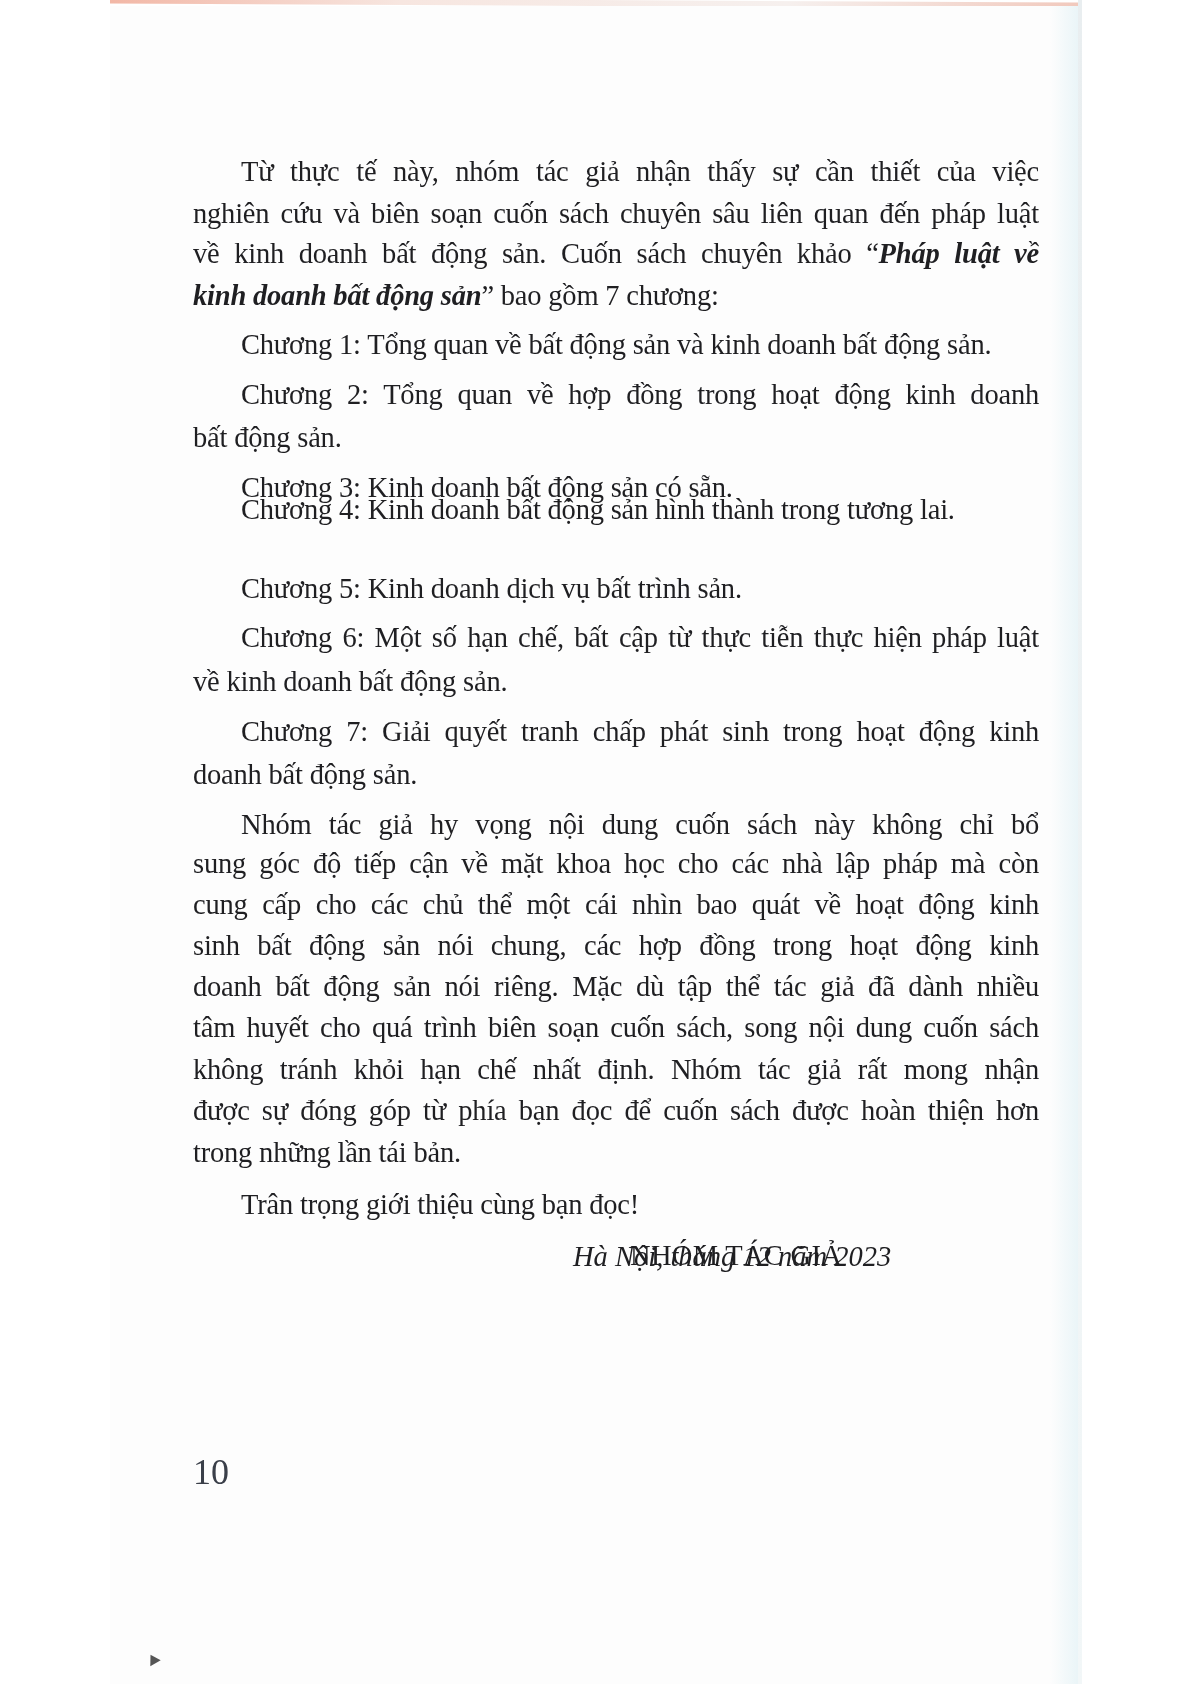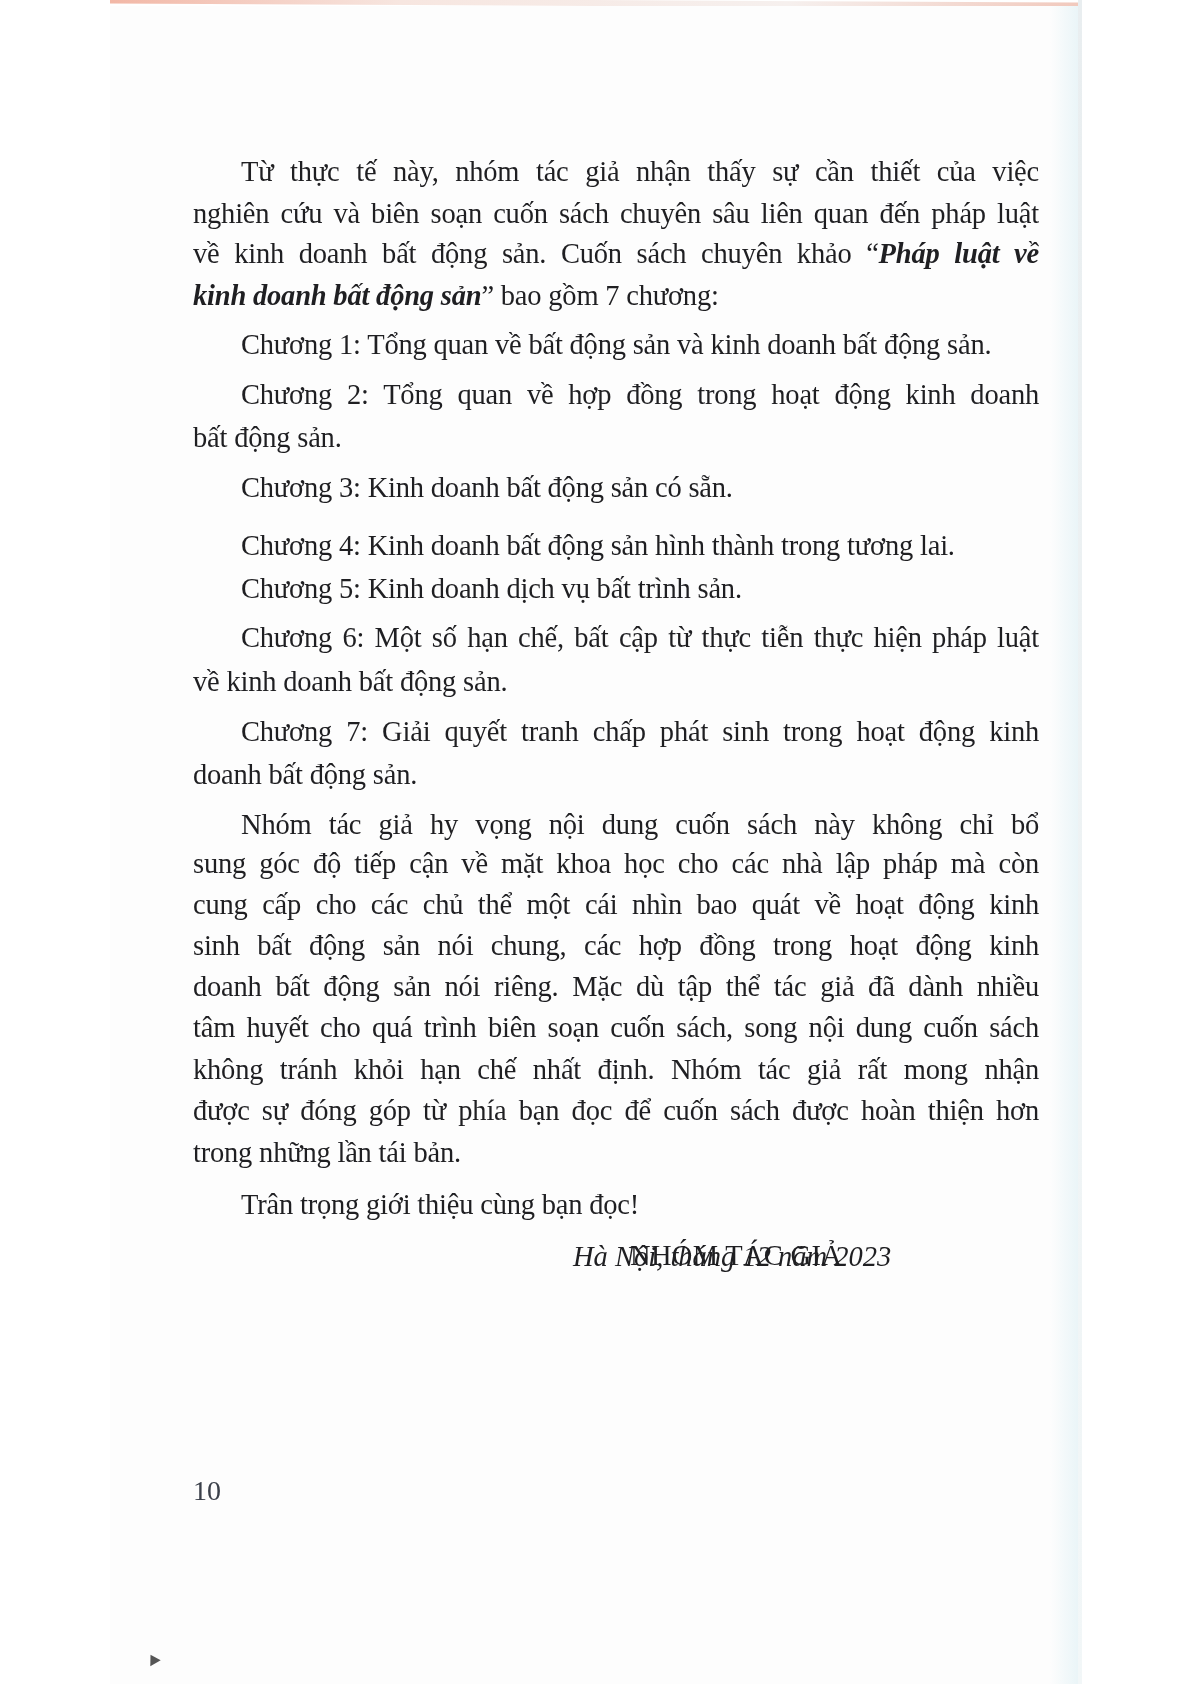--- a/index.html
+++ b/index.html
@@ -30,21 +30,21 @@
     position: absolute; left: 193px; width: 846px;
     font-size: 28.5px; line-height: 36px; white-space: nowrap;
     letter-spacing: -0.2px;
     font-family: Liberation Serif, serif;
   }
   .just { text-align: justify; text-align-last: justify; }
   .ind { left: 241px; width: 798px; }
   .bi { font-weight: bold; font-style: italic; }
   .it { font-style: italic; }
   .sig { position: absolute; font-size: 28.5px; line-height: 36px; white-space: nowrap; }
-  .pgnum { position: absolute; left: 193px; top: 1451px; font-size: 28px; color: #3a3f49; margin-top: 24px; }
+  .pgnum { position: absolute; left: 193px; top: 1451px; font-size: 36px; color: #3a3f49; }
   .corner-mark {
     position: absolute; left: 147px; top: 1654px; width: 0; height: 0;
     border-left: 6px solid transparent; border-right: 6px solid transparent;
     border-bottom: 10px solid #555;
     transform: rotate(-30deg);
   }
 </style>
 </head>
 <body>
 
@@ -58,21 +58,21 @@
 <div class="line just" style="top:236px"><span>về kinh doanh bất động sản. Cuốn sách chuyên khảo “</span><span class="bi">Pháp luật về</span></div>
 <div class="line" style="top:278px"><span class="bi">kinh doanh bất động sản</span><span>” bao gồm 7 chương:</span></div>
 
 <div class="line ind" style="top:327px">Chương 1: Tổng quan về bất động sản và kinh doanh bất động sản.</div>
 
 <div class="line ind just" style="top:377px">Chương 2: Tổng quan về hợp đồng trong hoạt động kinh doanh</div>
 <div class="line" style="top:420px">bất động sản.</div>
 
 <div class="line ind" style="top:470px">Chương 3: Kinh doanh bất động sản có sẵn.</div>
 
-<div class="line ind" style="top:528px">Chương 4: Kinh doanh bất động sản hình thành trong tương lai.</div>
+<div class="line ind" style="top:492px">Chương 4: Kinh doanh bất động sản hình thành trong tương lai.</div>
 
 <div class="line ind" style="top:571px">Chương 5: Kinh doanh dịch vụ bất trình sản.</div>
 
 <div class="line ind just" style="top:620px">Chương 6: Một số hạn chế, bất cập từ thực tiễn thực hiện pháp luật</div>
 <div class="line" style="top:664px">về kinh doanh bất động sản.</div>
 
 <div class="line ind just" style="top:714px">Chương 7: Giải quyết tranh chấp phát sinh trong hoạt động kinh</div>
 <div class="line" style="top:757px">doanh bất động sản.</div>
 
 <div class="line ind just" style="top:807px">Nhóm tác giả hy vọng nội dung cuốn sách này không chỉ bổ</div>

